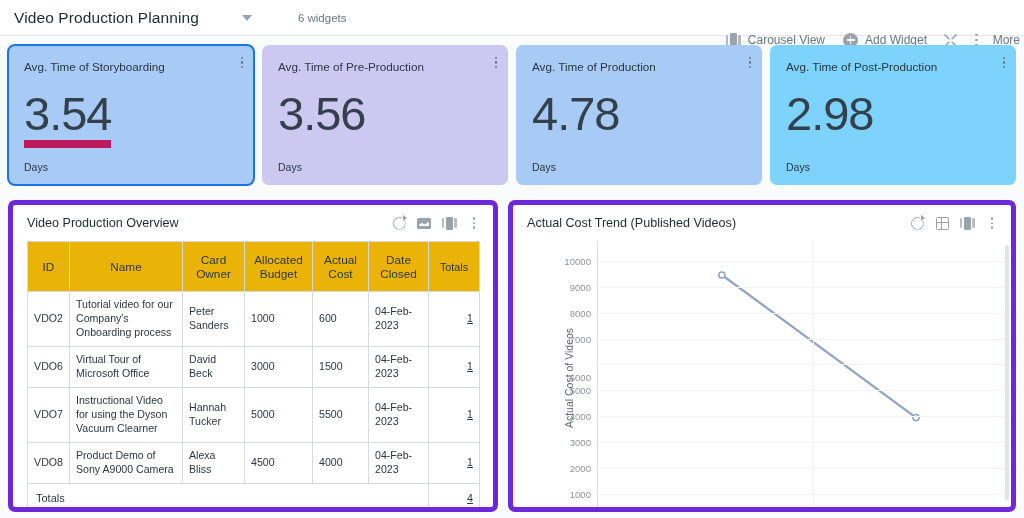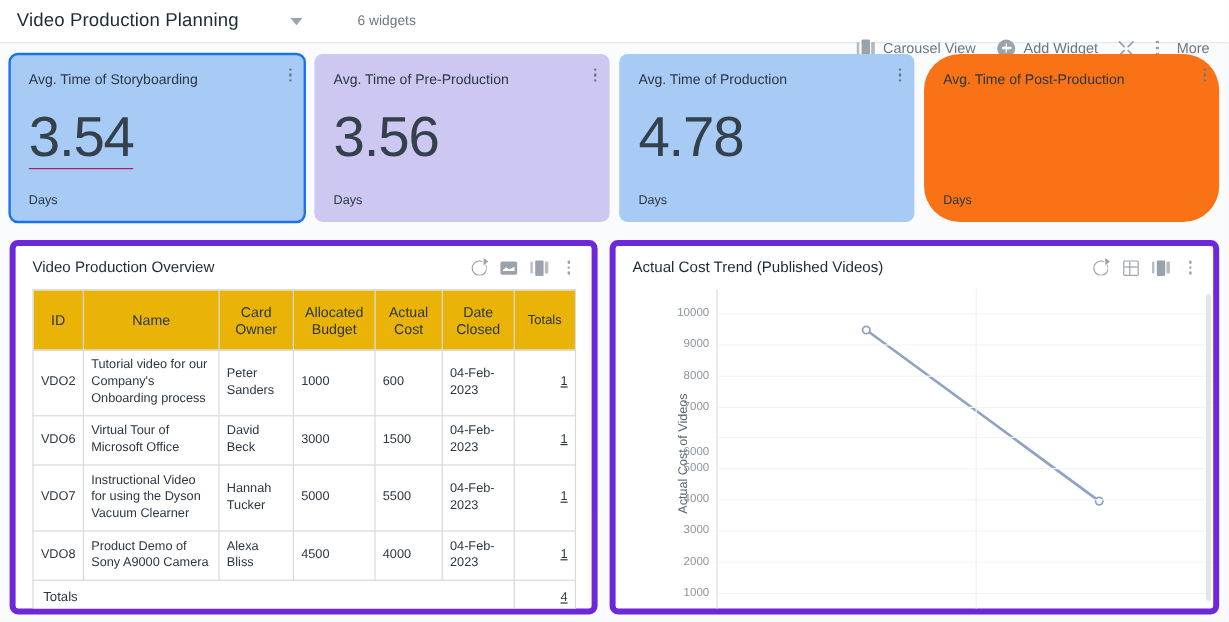--- a/index.html
+++ b/index.html
@@ -21,21 +21,21 @@
     font-size: 15.5px; color: #1c2b36; margin-left: 14px; letter-spacing: .1px;
     white-space: nowrap;
   }
   .caret-down {
     width: 0; height: 0; margin-left: 9px;
     border-left: 5.5px solid transparent; border-right: 5.5px solid transparent;
     border-top: 6px solid #9aa3ab;
   }
   .widget-count { font-size: 11.5px; color: #6b7781; margin-left: 12px; white-space: nowrap; }
   .topbar-right {
-    margin-left: auto; display: flex; align-items: center; gap: 0; padding-right: 12px; margin-top: 45px;
+    margin-left: auto; display: flex; align-items: center; gap: 0;  margin-top: 45px;
   }
   .tb-item {
     display: flex; align-items: center; gap: 7px;
     font-size: 12px; color: #6b7781; padding: 0 9px; height: 36px; cursor: pointer;
     white-space: nowrap;
   }
   .carousel-glyph {
     display: inline-flex; align-items: center; gap: 1.5px;
   }
   .carousel-glyph i { display: block; background: #9aa3ab; border-radius: 1px; }
@@ -63,21 +63,21 @@
     flex: 1 1 0; border-radius: 7px; position: relative; padding: 14px 16px 12px 16px;
     display: flex; flex-direction: column;
   }
   .kpi.selected { outline: 2px solid #1a73e8; outline-offset: -1px; }
   .kpi-title { font-size: 11.7px; color: #2b3742; line-height: 1.3; max-width: 86%; }
   .kpi-value {
     font-size: 47px; color: #34414d; font-weight: 400; line-height: 1;
     margin-top: 16px; letter-spacing: -1px; align-self: flex-start;
   }
   .kpi.selected .kpi-value {
-    border-bottom: 1px solid #be185d; padding-bottom: 3px;
+    border-bottom: 8px solid #be185d; padding-bottom: 3px;
   }
   .kpi-unit { font-size: 10.5px; color: #2b3742; margin-top: auto; }
   .kpi-kebab { position: absolute; top: 12px; right: 11px; display: flex; flex-direction: column; gap: 2.2px; cursor: pointer; }
   .kpi-kebab b { width: 2.3px; height: 2.3px; border-radius: 50%; background: #6b7781; display: block; }
 
   
   .widget {
     position: absolute; background: #ffffff; border: 5px solid #6d28d9;
     border-radius: 7px; overflow: hidden;
   }
@@ -234,22 +234,23 @@
       <div class="kpi" style="background: rgb(168, 203, 245);">
         <div class="kpi-title">Avg. Time of Production</div>
         <div class="kpi-value">4.78</div>
         <div class="kpi-unit">Days</div>
         <div class="kpi-kebab">
           <b></b>
           <b></b>
           <b></b>
         </div>
       </div>
-      <div class="kpi" style="background: #f97316; border-radius: 30px;">
+      <div class="kpi" style="background: #7dd3fc;">
         <div class="kpi-title">Avg. Time of Post-Production</div>
+        <div class="kpi-value">2.98</div>
         <div class="kpi-unit">Days</div>
         <div class="kpi-kebab">
           <b></b>
           <b></b>
           <b></b>
         </div>
       </div>
     </div>
 
   <div class="widget" id="widget-table">

